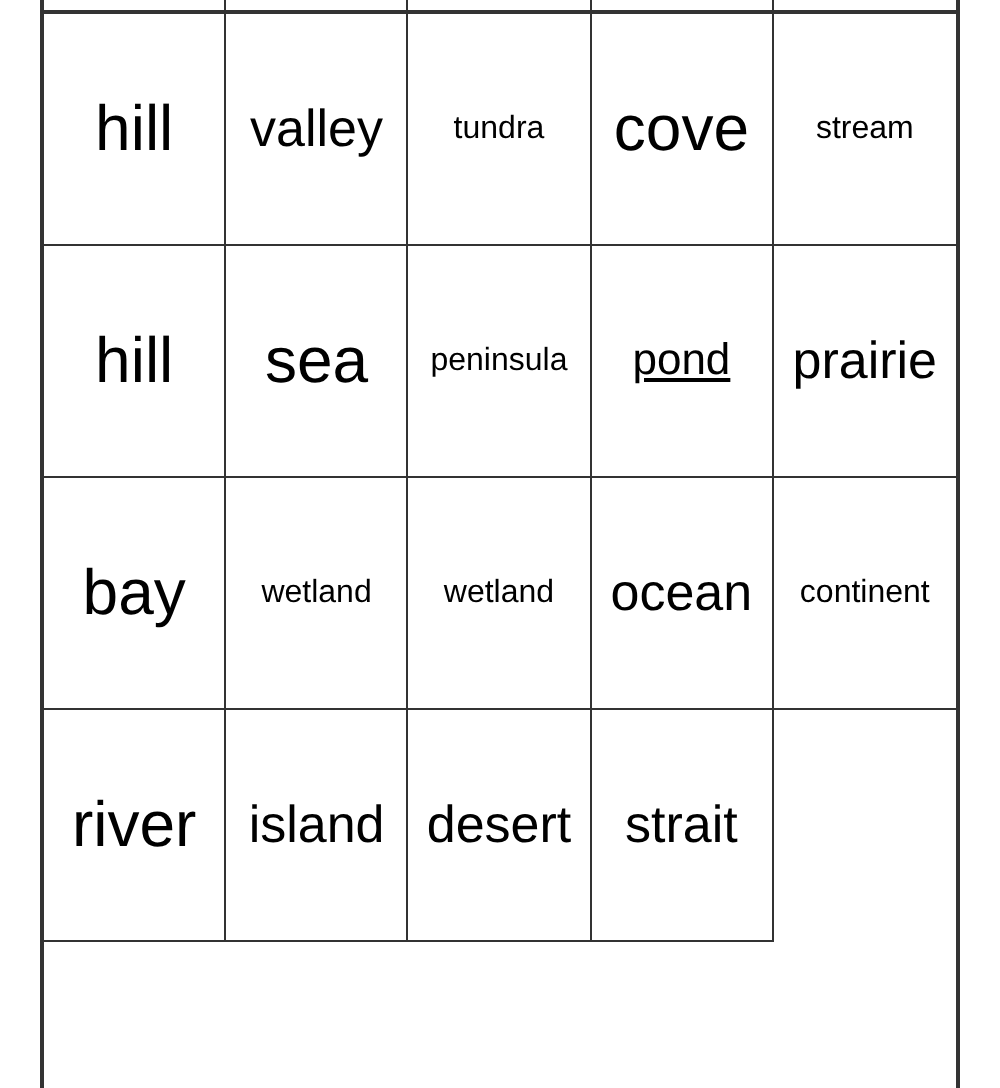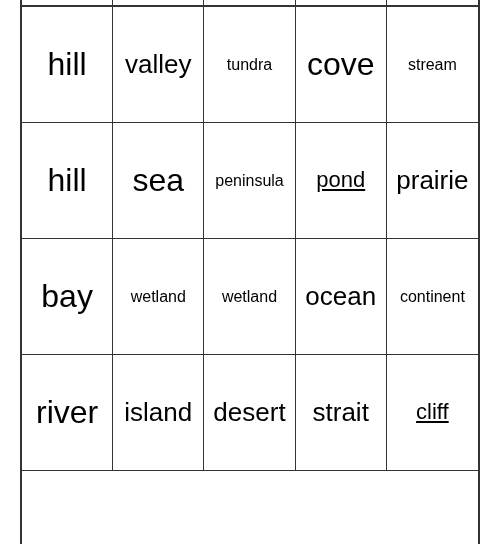--- a/index.html
+++ b/index.html
@@ -132,17 +132,14 @@
       </div>
       <div class="cell">
         <span class="cell-text medium">island</span>
       </div>
       <div class="cell">
         <span class="cell-text medium">desert</span>
       </div>
       <div class="cell">
         <span class="cell-text medium">strait</span>
       </div>
-      <div class="cell">
-        <span class="cell-text large">cliff</span>
-      </div>
     </div>
 </div>
 
 </body></html>

